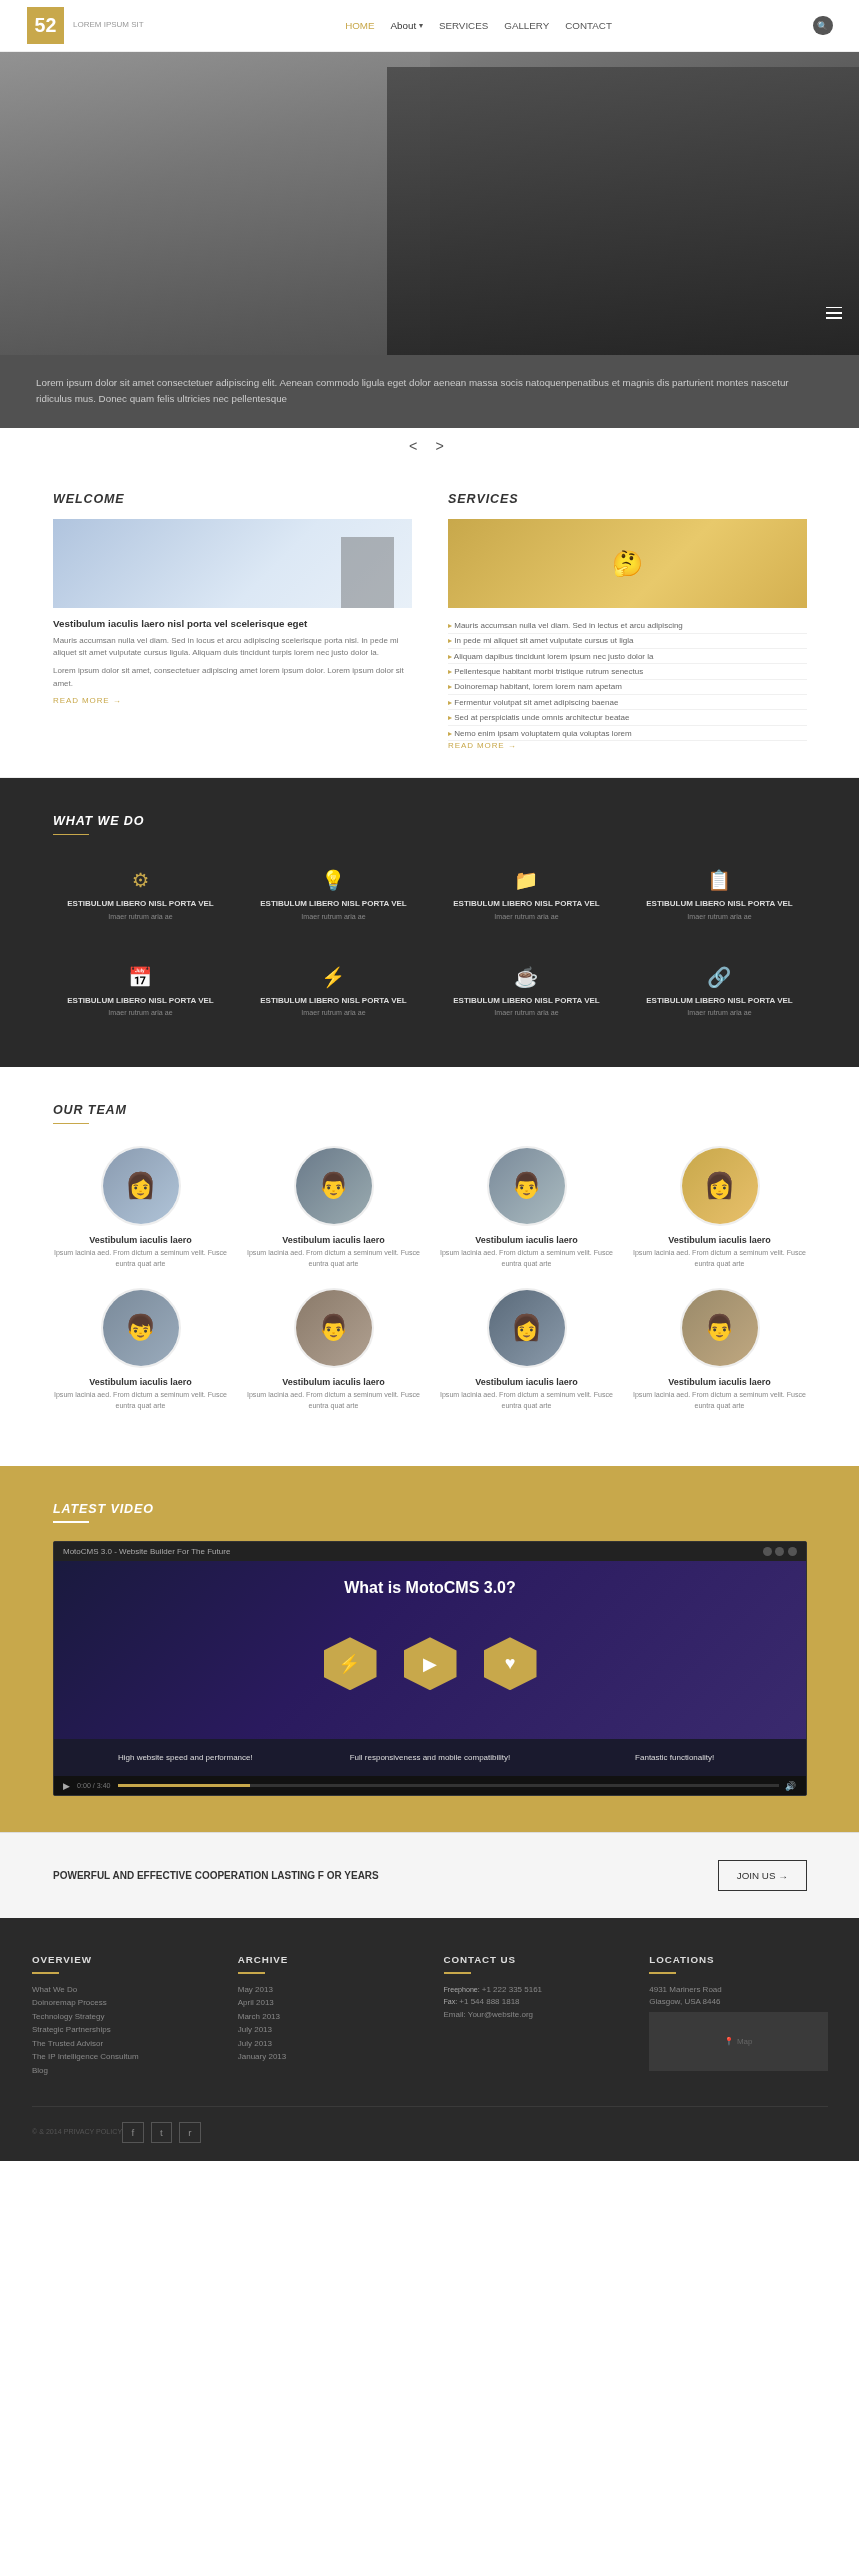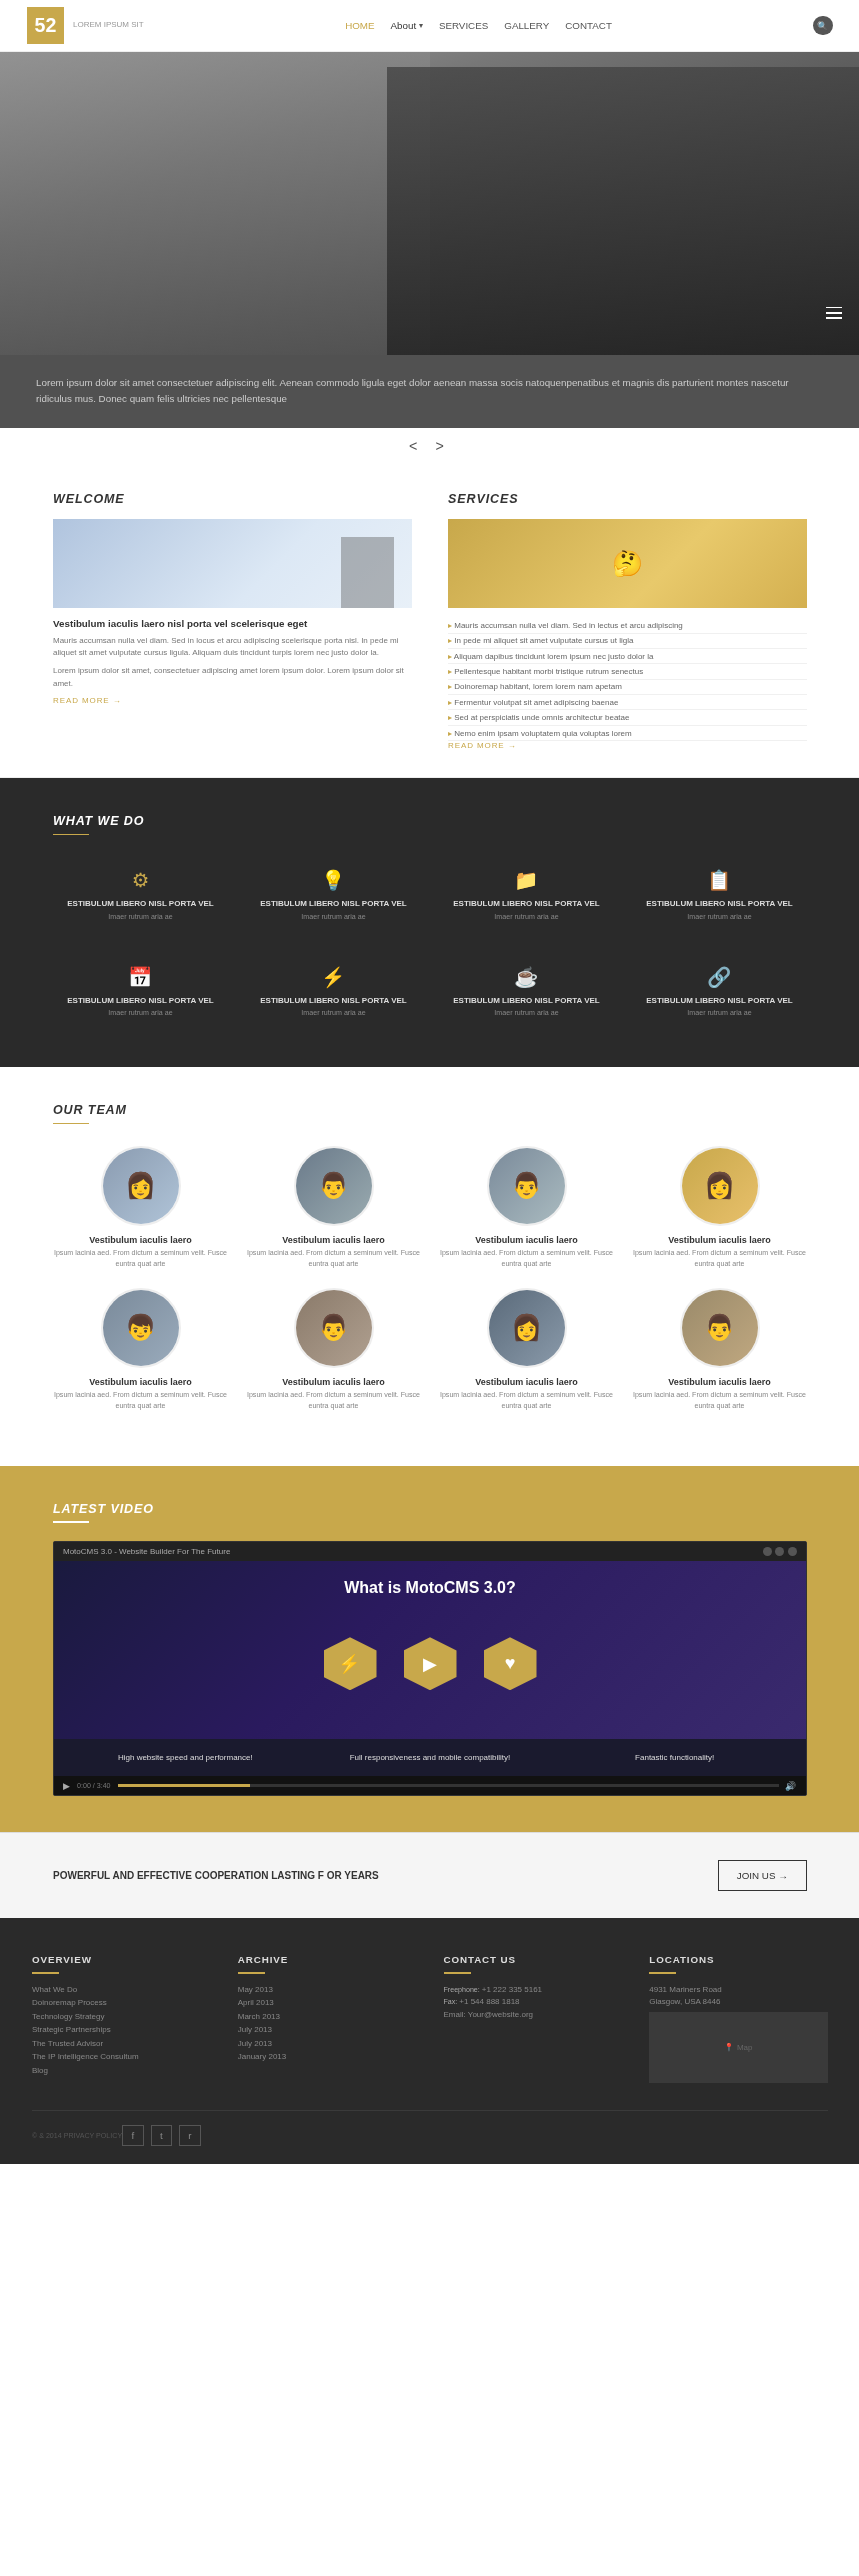--- a/index.html
+++ b/index.html
@@ -474,21 +474,21 @@
       font-size: 8px;
       color: #888;
       margin-bottom: 3.6px;
     }
     .footer-contact-label {
       color: #aaa;
       font-size: 7.1px;
     }
     .footer-map {
       width: 100%;
-      height: 71px;
+      height: 59px;
       background: #3a3a3a;
       display: flex;
       align-items: center;
       justify-content: center;
       font-size: 8px;
       color: #666;
       margin-top: 5.3px;
     }
     .footer-bottom {
       border-top: 0.9px solid #3a3a3a;

